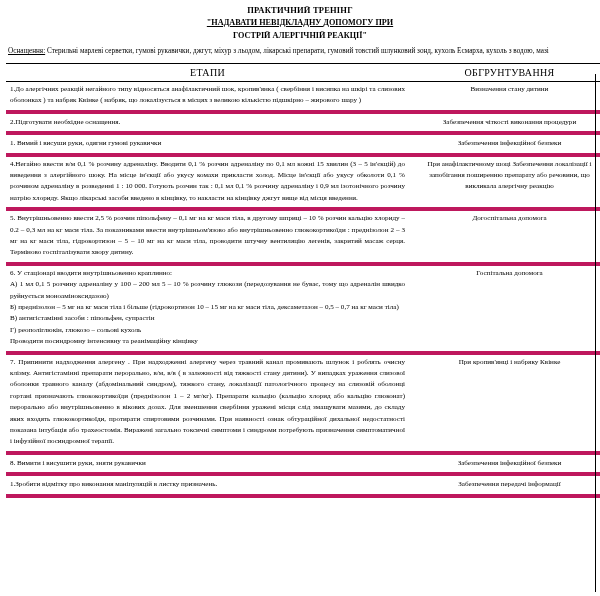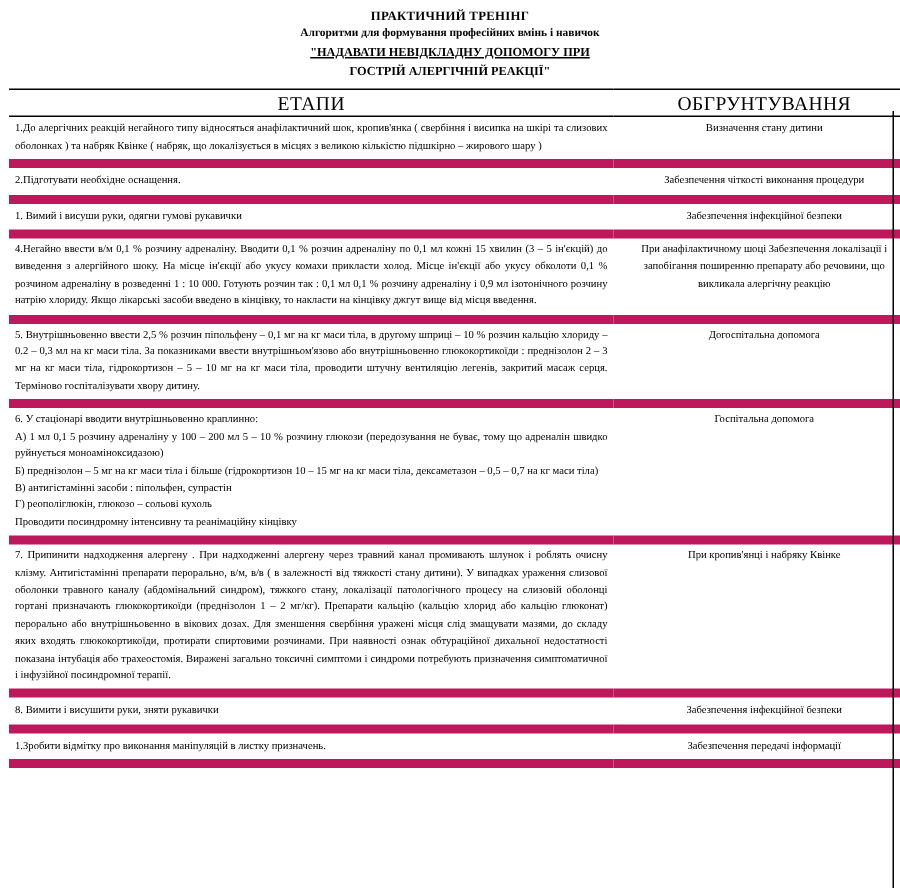--- a/index.html
+++ b/index.html
@@ -67,28 +67,28 @@
     vertical-align: top;
     padding: 2px 4px 3px 4px;
     font-size: 7.1px;
     line-height: 11.4px;
   }
   table.main thead th {
     border-top: 1px solid #000;
     border-bottom: 1px solid #000;
     text-align: center;
     font-weight: normal;
-    font-size: 13px;
+    font-size: 10px;
     padding: 3px 4px 3px 4px;
     letter-spacing: 0.3px;
   }
   .col-left { width: 395px; }
   .col-right { width: 193px; }
   table.main tbody tr td {
-    border-bottom: 6px solid #be185d;
+    border-bottom: 4px solid #be185d;
     margin-top: 23px;
   }
   td.etap {
     text-align: justify;
     text-align-last: left;
   }
   td.obg {
     text-align: center;
   }
   tr.thin td { padding-top: 3px; padding-bottom: 3px; }
@@ -104,25 +104,28 @@
     margin: 0;
   }
 </style>
 </head>
 <body>
 
 <div class="page">
 
   <div class="title-block">
     <div class="title-main">ПРАКТИЧНИЙ ТРЕНІНГ</div>
-    <div class="title-sub">Алгоритми для формування професійних вмінь і навичок</div>
     <div class="title-quote">"НАДАВАТИ НЕВІДКЛАДНУ ДОПОМОГУ ПРИ</div>
     <div class="title-quote2">ГОСТРІЙ АЛЕРГІЧНІЙ РЕАКЦІЇ"</div>
   </div>
 
+  <div class="equip">
+    <span class="equip-label">Оснащення:</span>
+    <span>Стерильні марлеві серветки, гумові рукавички, джгут, міхур з льодом, лікарські препарати, гумовий товстий шлунковий зонд, кухоль Есмарха, кухоль з водою, мазі</span>
+  </div>
 
   <table class="main">
     <thead>
       <tr>
         <th class="col-left">ЕТАПИ</th>
         <th class="col-right">ОБГРУНТУВАННЯ</th>
       </tr>
     </thead>
     <tbody>
       <tr>

